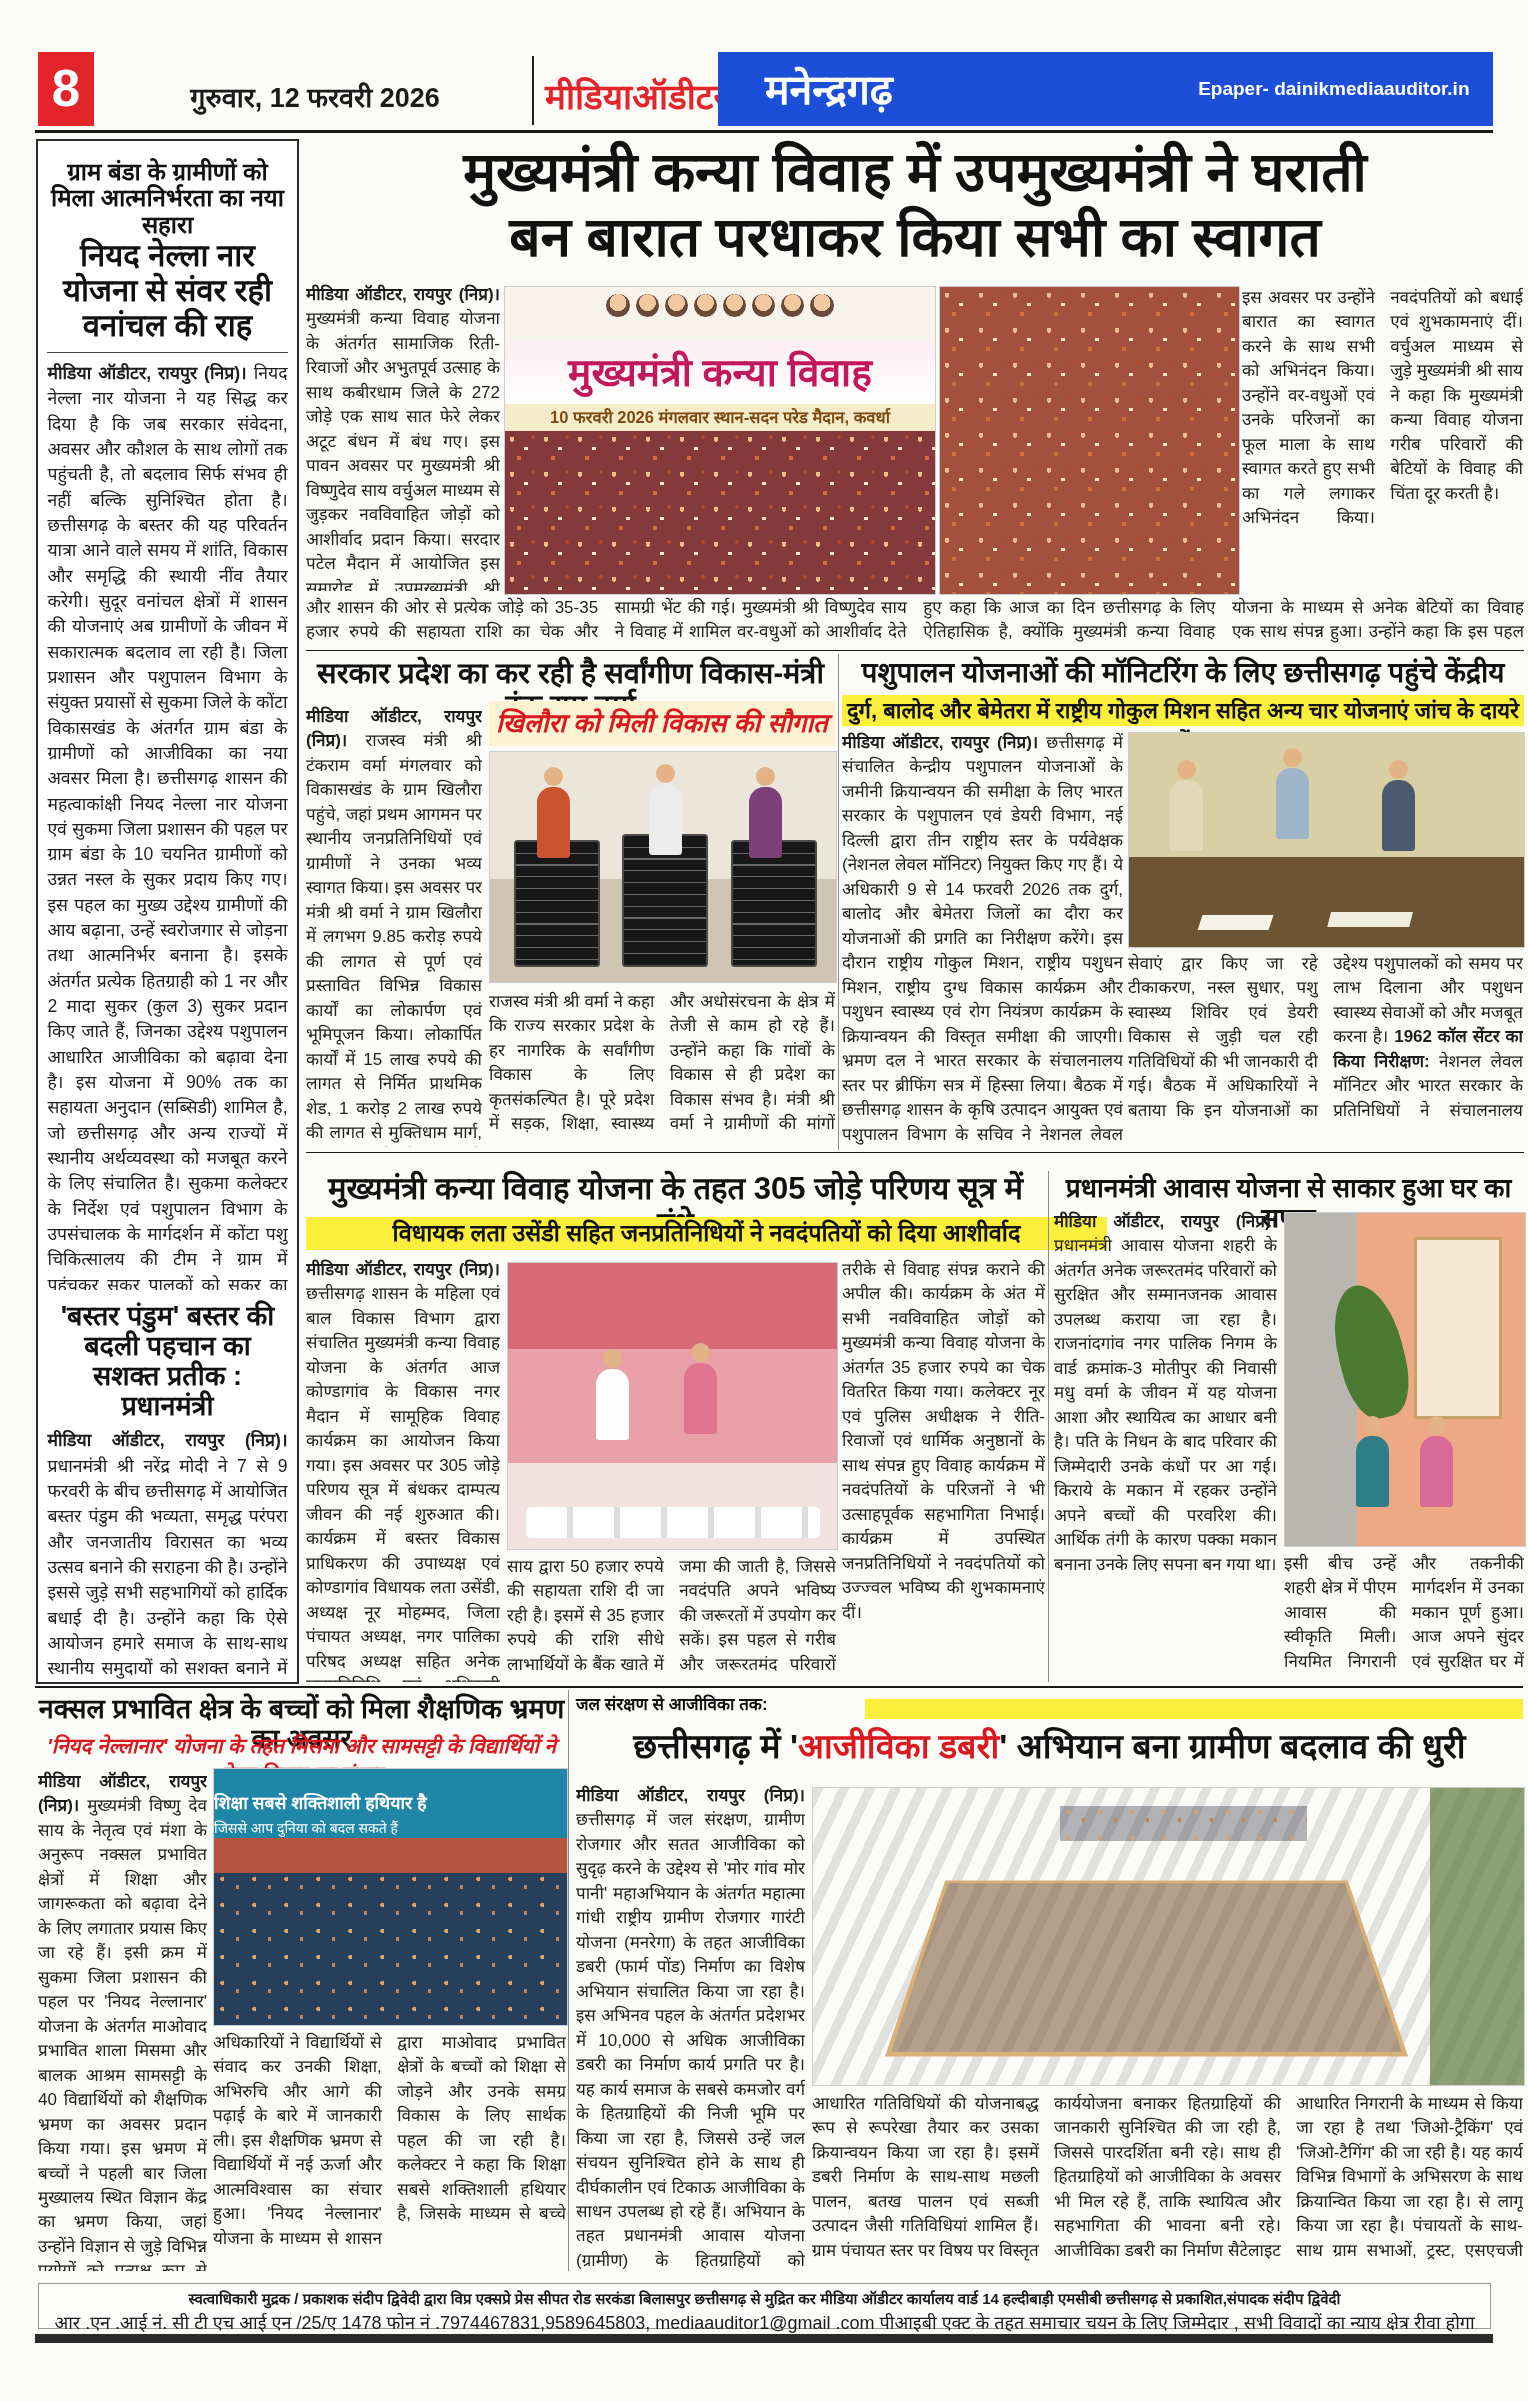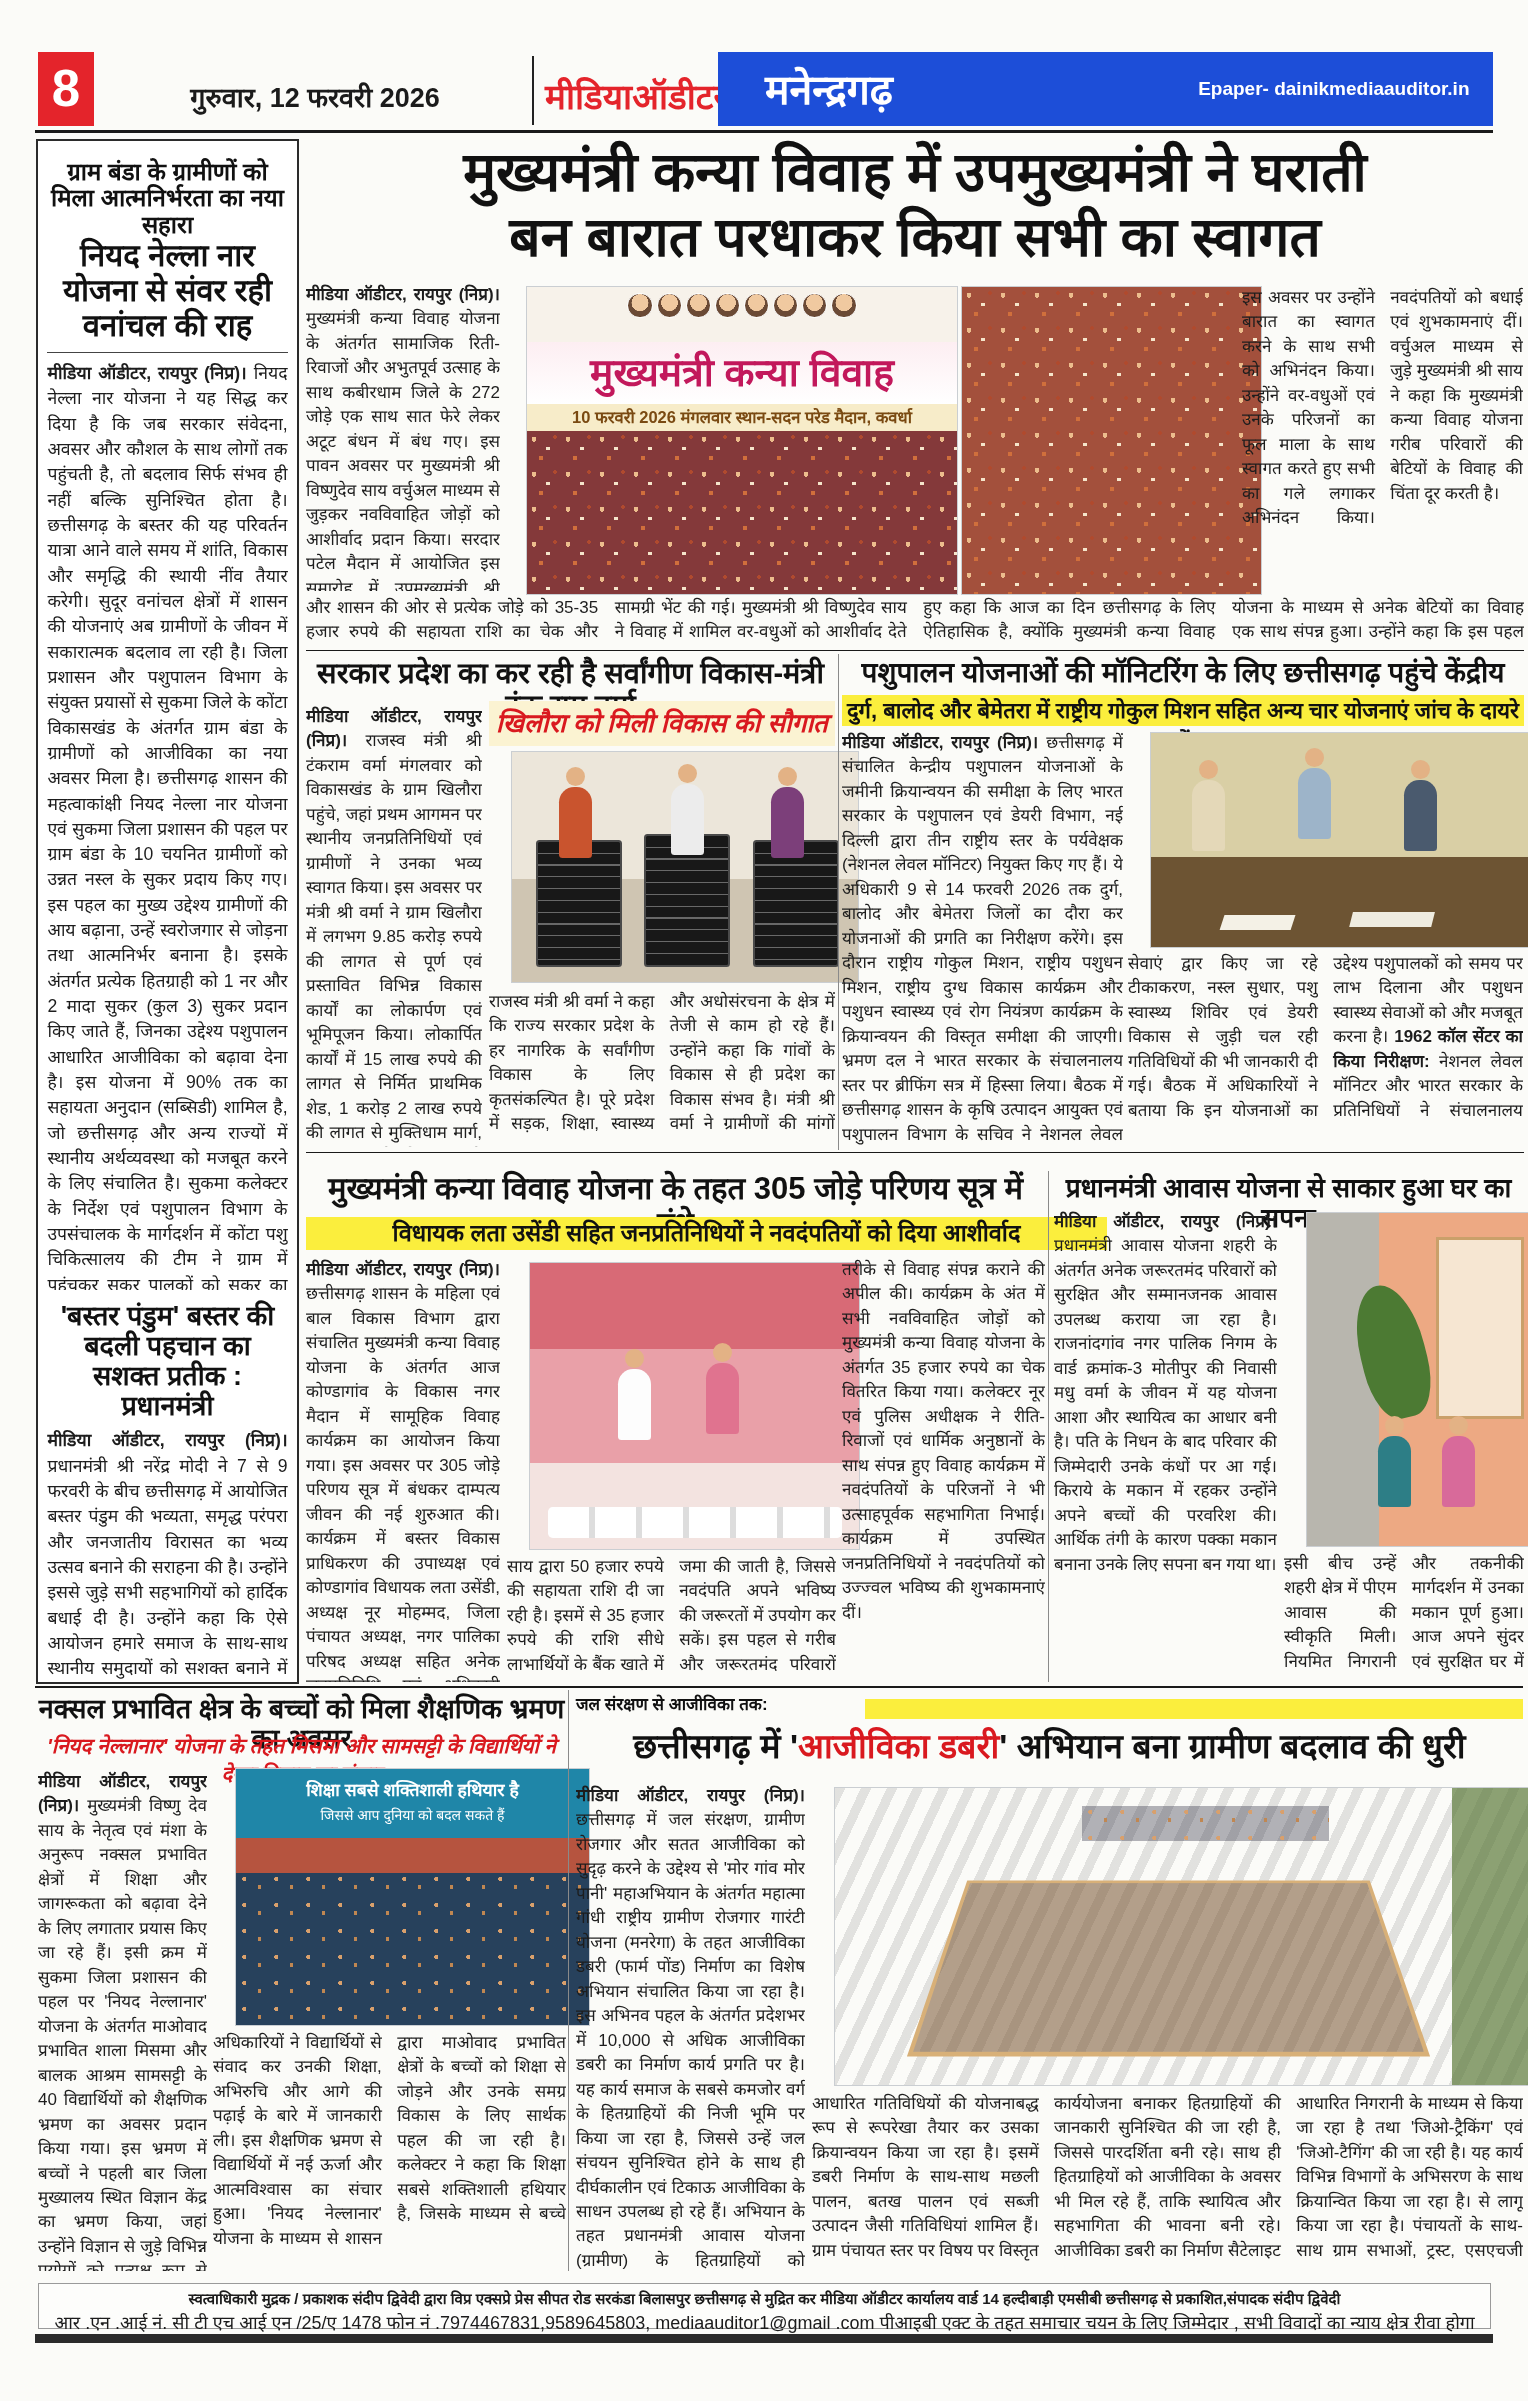--- a/index.html
+++ b/index.html
@@ -11,21 +11,21 @@
   .body-text{font-size:17px;line-height:1.44;text-align:justify;overflow:hidden;color:#1d1d1d;}
   .body-text b.byl{font-weight:bold;}
   .cols2{column-count:2;column-gap:15.3px;}
   .cols3{column-count:3;column-gap:15.3px;}
   .cols4{column-count:4;column-gap:16.5px;}
   .rule-h{background:#1a1a1a;}
   .rule-v{background:#8a8a8a;width:1.2px;}
   .sub-yellow{background:#fbee3d;font-weight:bold;text-align:center;color:#111;}
   .sub-red{color:#d9191f;font-weight:bold;font-style:italic;text-align:center;}
   .kicker-cream{background:#fbf3d2;color:#d9191f;font-weight:bold;font-style:italic;text-align:center;}
-  .photo{overflow:hidden;border:0.6px solid #caced2;margin-left:22px;}
+  .photo{overflow:hidden;border:0.6px solid #caced2;}
   
   .pgnum{background:#e4242b;color:#fff;font-weight:bold;text-align:center;}
   .masthead{color:#e4242b;font-weight:bold;}
   .redband{background:#1d4ed8;color:#fff;}
   
   .crowd{background-color:#84393a;background-image:
      radial-gradient(circle 5.3px at 7px 8.2px,#ecbd8d 46%,rgba(0,0,0,0) 47%),
      radial-gradient(circle 4.1px at 21px 17.6px,#f5e5cb 46%,rgba(0,0,0,0) 47%),
      radial-gradient(circle 4.7px at 14px 27px,#d06f3c 46%,rgba(0,0,0,0) 47%),
      radial-gradient(circle 4.1px at 28px 5.9px,#b04a2e 46%,rgba(0,0,0,0) 47%);
@@ -169,21 +169,21 @@
 </div>
 
 <div class="abs rule-h" style="left:35px;top:1686px;width:1488px;height:1.8px;"></div>
 
 <div class="abs hl center" style="left:38px;top:1694px;width:527px;font-size:27px;">नक्सल प्रभावित क्षेत्र के बच्चों को मिला शैक्षणिक भ्रमण का अवसर</div>
 <div class="abs sub-red" style="left:38px;top:1731px;width:527px;font-size:20.6px;">'नियद नेल्लानार' योजना के तहत मिसमा और सामसट्टी के विद्यार्थियों ने देखा विज्ञान का संसार</div>
 <div class="abs body-text" style="left:38px;top:1770px;width:169px;height:501px;">
   <b class="byl">मीडिया ऑडीटर, रायपुर (निप्र)।</b> <span>मुख्यमंत्री विष्णु देव साय के नेतृत्व एवं मंशा के अनुरूप नक्सल प्रभावित क्षेत्रों में शिक्षा और जागरूकता को बढ़ावा देने के लिए लगातार प्रयास किए जा रहे हैं। इसी क्रम में सुकमा जिला प्रशासन की पहल पर 'नियद नेल्लानार' योजना के अंतर्गत माओवाद प्रभावित शाला मिसमा और बालक आश्रम सामसट्टी के 40 विद्यार्थियों को शैक्षणिक भ्रमण का अवसर प्रदान किया गया। इस भ्रमण में बच्चों ने पहली बार जिला मुख्यालय स्थित विज्ञान केंद्र का भ्रमण किया, जहां उन्होंने विज्ञान से जुड़े विभिन्न प्रयोगों को प्रत्यक्ष रूप से देखा। विद्यार्थियों ने न्यूटन के नियम, ऊर्जा के रूपांतरण, ध्वनि के सिद्धांत, चुंबकीय प्रभाव जैसे वैज्ञानिक सिद्धांतों को मॉडल के माध्यम से समझा। भ्रमण के दौरान विद्यार्थियों में विज्ञान के प्रति विशेष उत्साह देखा गया।</span>
 </div>
 <div class="abs photo" style="left:213px;top:1768px;width:353px;height:256px;">
-  <div style="height:69px;background:#1f86a8;color:#fff;text-align:center;padding-top:8px;box-sizing:border-box;">
+  <div style="height:69px;background:#1f86a8;color:#fff;padding-top:21px;box-sizing:border-box;">
     <div style="font-size:17.6px;font-weight:bold;">शिक्षा सबसे शक्तिशाली हथियार है</div>
     <div style="font-size:14px;margin-top:3.5px;">जिससे आप दुनिया को बदल सकते हैं</div>
   </div>
   <div style="height:35px;background:#b6543f;"></div>
   <div class="students" style="height:152px;"></div>
 </div>
 <div class="abs body-text cols2" style="left:213px;top:2031px;width:353px;height:240px;">
   <span>अधिकारियों ने विद्यार्थियों से संवाद कर उनकी शिक्षा, अभिरुचि और आगे की पढ़ाई के बारे में जानकारी ली। इस शैक्षणिक भ्रमण से विद्यार्थियों में नई ऊर्जा और आत्मविश्वास का संचार हुआ। 'नियद नेल्लानार' योजना के माध्यम से शासन द्वारा माओवाद प्रभावित क्षेत्रों के बच्चों को शिक्षा से जोड़ने और उनके समग्र विकास के लिए सार्थक पहल की जा रही है। कलेक्टर ने कहा कि शिक्षा सबसे शक्तिशाली हथियार है, जिसके माध्यम से बच्चे अपने सपनों को साकार कर सकते हैं।</span>
 </div>
 

